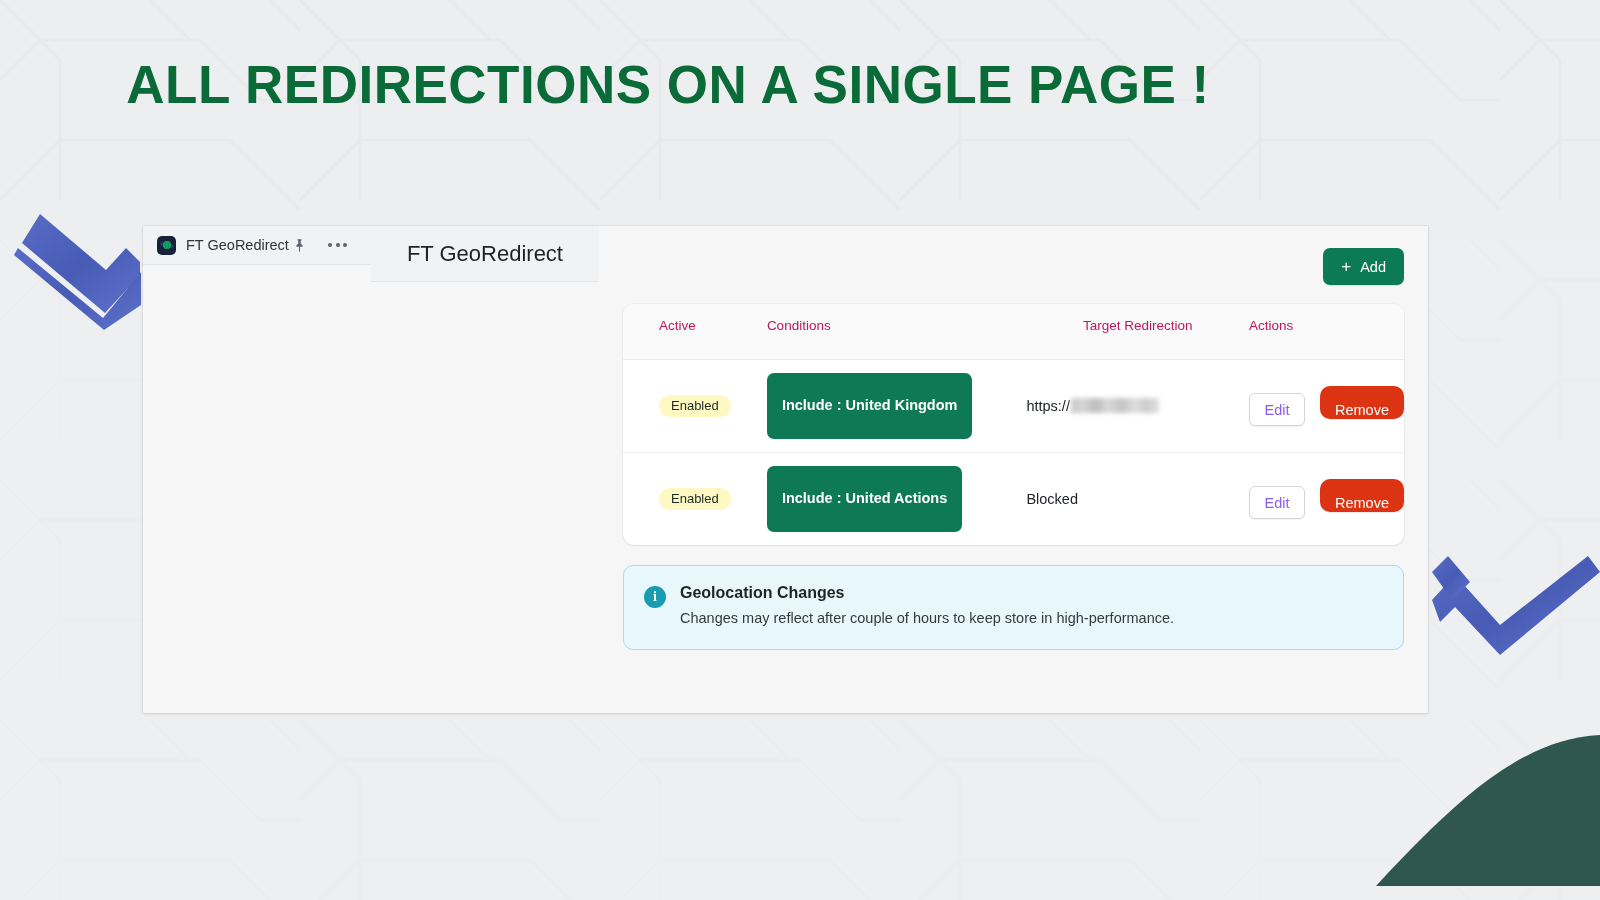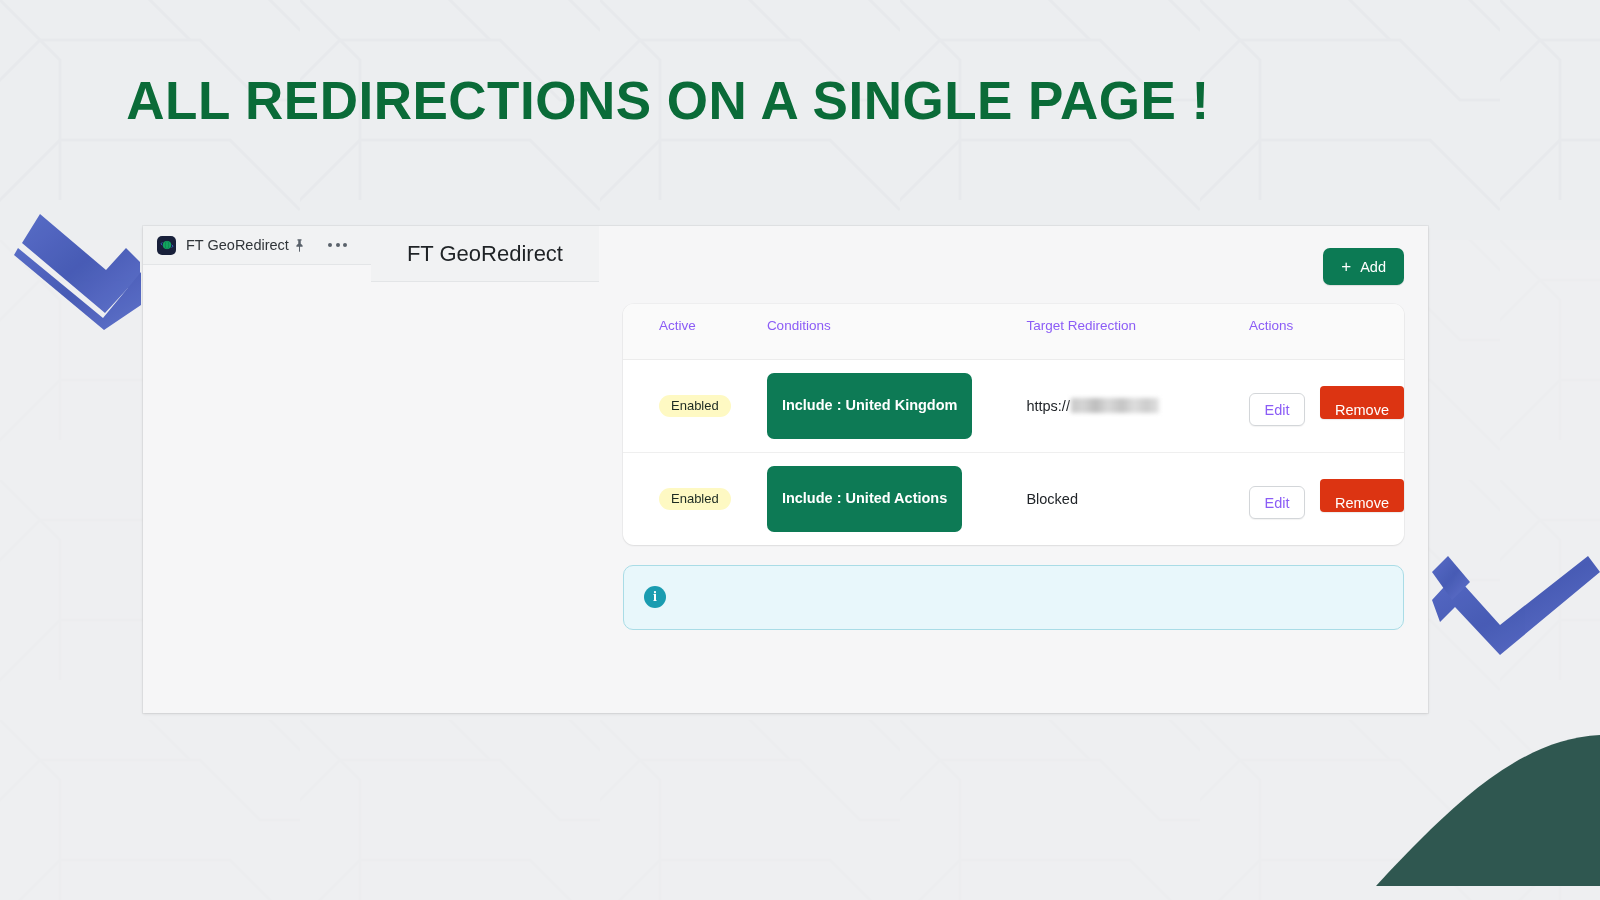--- a/index.html
+++ b/index.html
@@ -10,21 +10,21 @@
     position:relative;
     overflow:hidden;
   }
 
   
   #bg-deco { position:absolute; inset:0; width:1600px; height:900px; z-index:0; }
 
   
   .hero {
     position:absolute;
-    top:70px; left:0; width:1336px;
+    top:54px; left:0; width:1336px;
     text-align:center;
     z-index:2;
   }
   .hero-title {
     font-size:53px;
     font-weight:bold;
     letter-spacing:0.5px;
     color:#0a6b38;
     font-family:"Liberation Sans", sans-serif;
     white-space:nowrap;
@@ -118,38 +118,38 @@
     border-radius:11px;
     box-shadow:0 1px 2px rgba(0,0,0,0.07), 0 0 0 1px rgba(0,0,0,0.03);
     overflow:hidden;
   }
   table { width:100%; border-collapse:collapse; }
   thead tr { background:#fafafa; }
   thead th {
     text-align:left;
     font-size:13.5px;
     font-weight:normal;
-    color:#8b5cf6;
+    color:#be185d;
     padding:14px 0 26px 0;
     border-bottom:1px solid #ececec;
   }
   thead th:first-child { padding-left:36px; }
   tbody td {
     padding:13px 0;
     border-bottom:1px solid #efefef;
     vertical-align:middle;
     font-size:14.5px;
     color:#212529;
   }
   tbody tr:last-child td { border-bottom:none; }
   tbody td:first-child { padding-left:36px; }
 
   .col-active { width:175px; }
   .col-conditions { width:403px; }
-  .col-target { width:300px; }
+  .col-target { width:300px;text-align:center; }
   .col-actions { width:auto; }
 
   .badge-enabled {
     display:inline-block;
     background:#fef9c3;
     color:#1d2b22;
     border-radius:11px;
     font-size:13px;
     padding:4px 12px 5px 12px;
     line-height:1;
@@ -185,21 +185,21 @@
     padding:0 13px;
     font-size:14.5px;
     font-family:"Liberation Sans", sans-serif;
     cursor:pointer;
     box-shadow:0 1px 1px rgba(0,0,0,0.05);
   }
   .btn-remove {
     background:#dc3412;
     color:#ffffff;
     border:none;
-    border-radius:4px;
+    border-radius:10px;
     height:33px;
     padding:16px 15px;
     margin-left:11px;
     font-size:14.5px;
     font-family:"Liberation Sans", sans-serif;
     cursor:pointer;
     box-shadow:0 1px 1px rgba(0,0,0,0.08);
   }
 
   
@@ -370,16 +370,20 @@
               <button class="btn-edit">Edit</button>
               <button class="btn-remove">Remove</button>
             </td>
           </tr>
         </tbody>
       </table>
     </div>
 
     <div class="info-banner">
       <span class="info-icon">i</span>
+      <div>
+        <div class="info-title">Geolocation Changes</div>
+        <div class="info-text">Changes may reflect after couple of hours to keep store in high-performance.</div>
+      </div>
     </div>
 
   </div>
 </div>
 
 </body></html>

